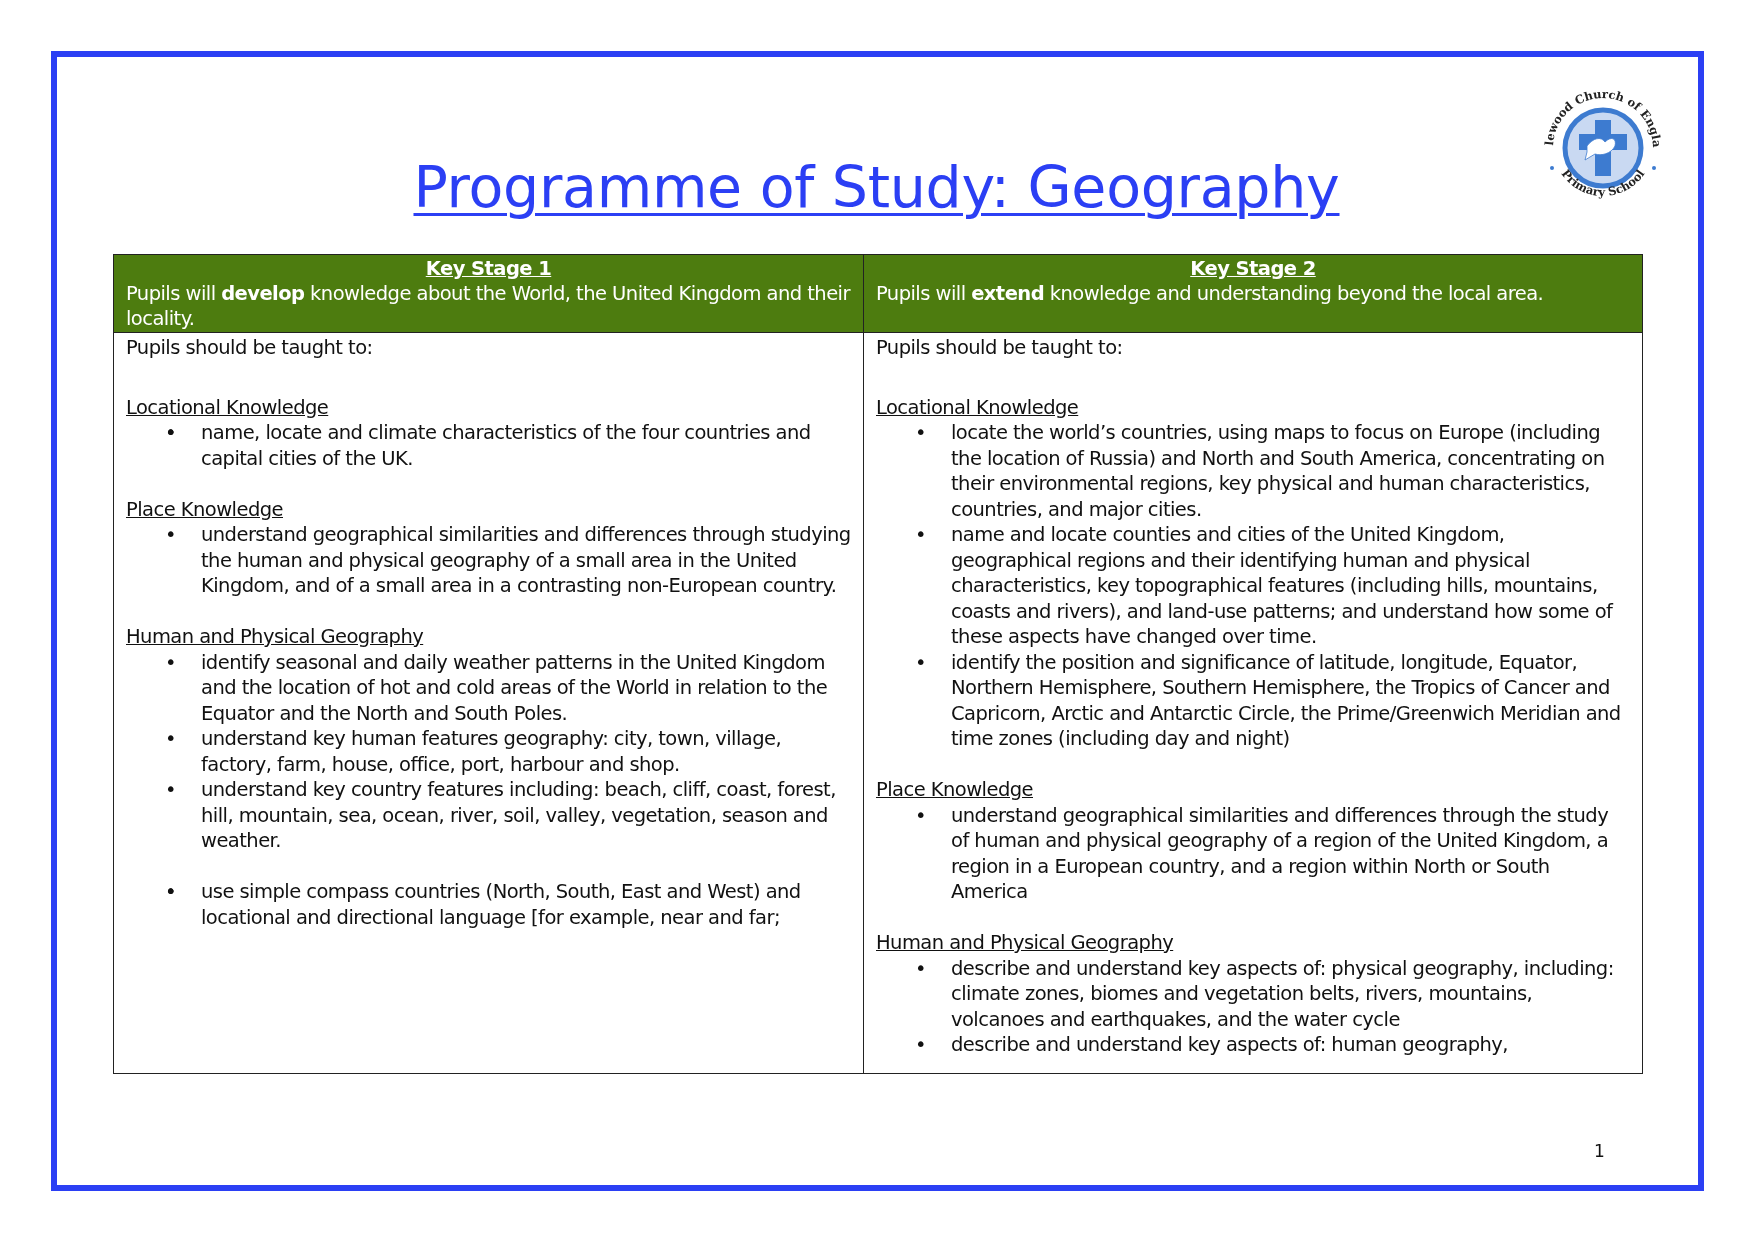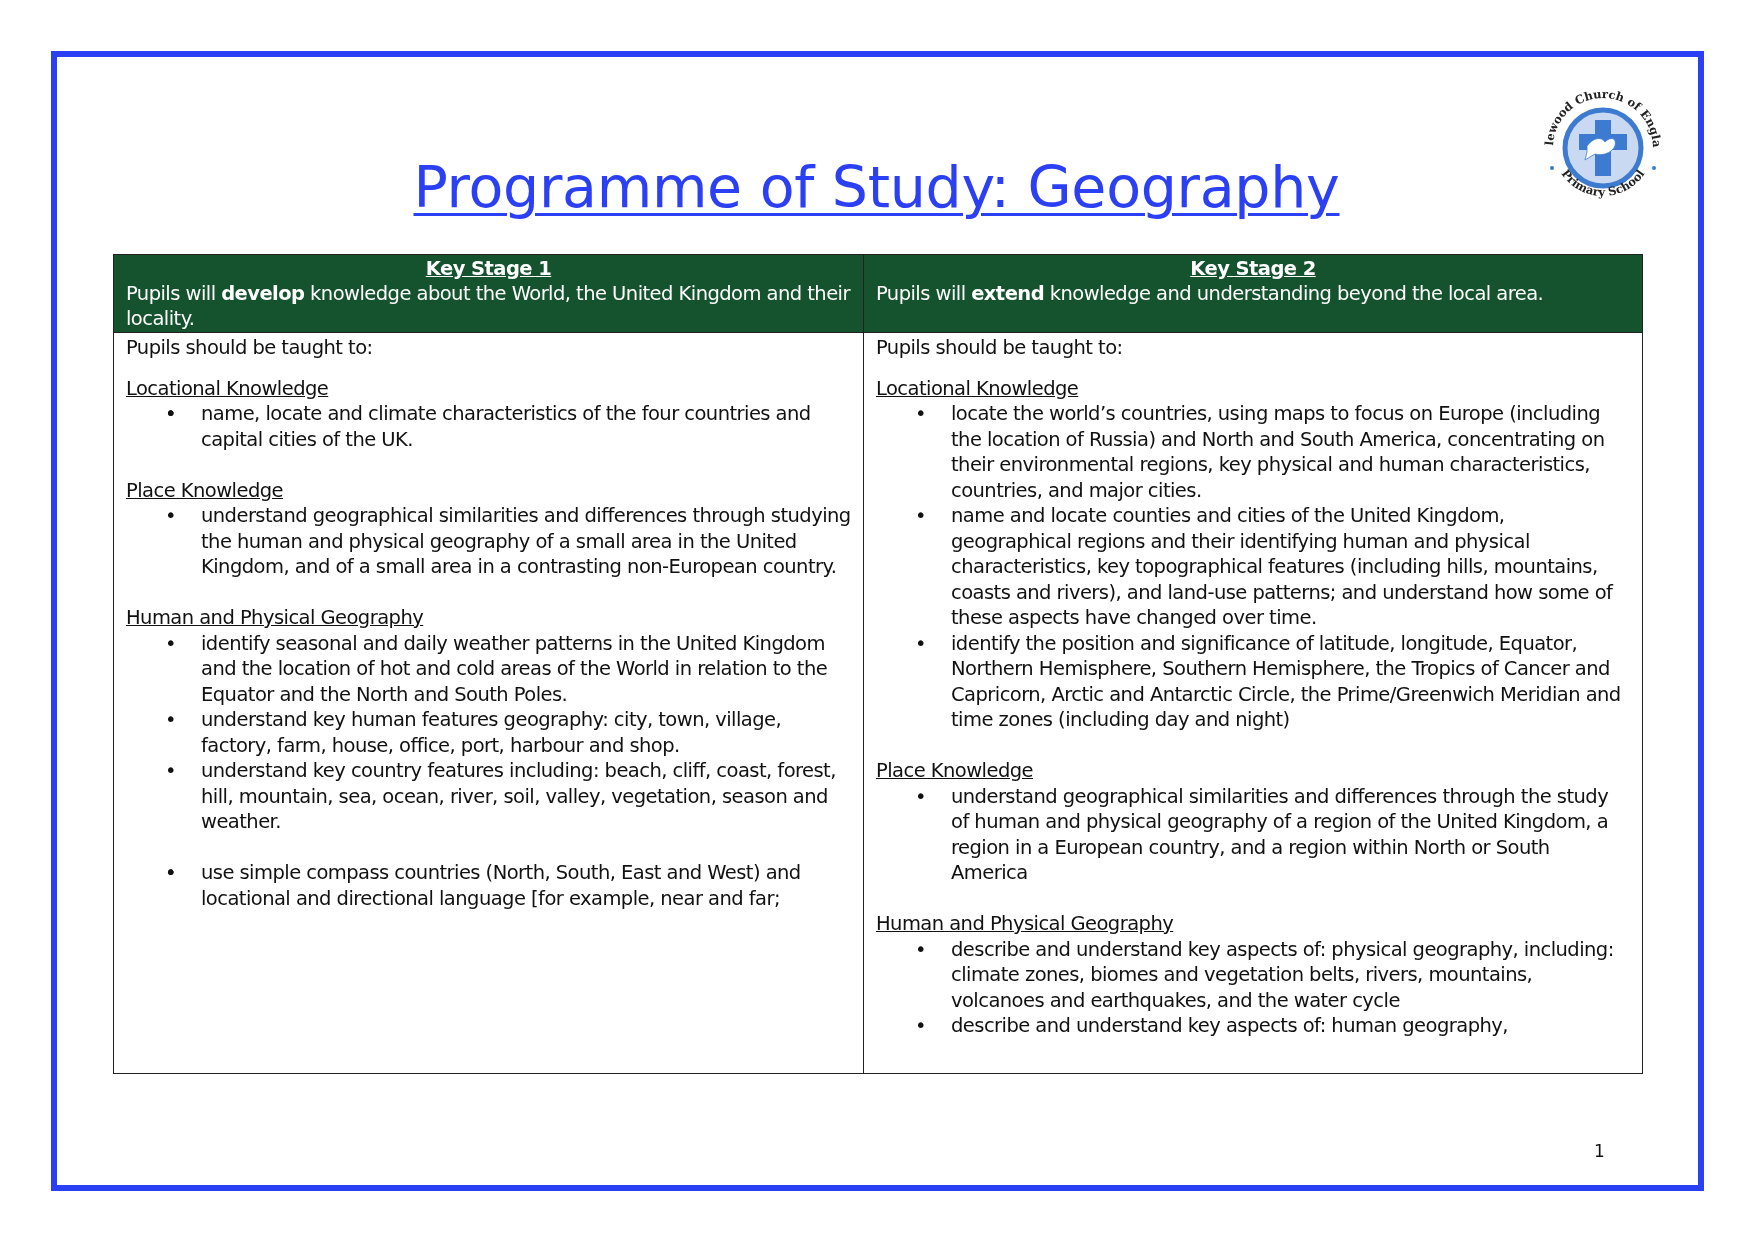--- a/index.html
+++ b/index.html
@@ -7,31 +7,31 @@
          font-family: "DejaVu Sans", "Liberation Sans", sans-serif; color: #111; }
   .page-border { position: absolute; left: 51px; top: 51px; width: 1641px; height: 1128px;
                  border: 6px solid #2b3ff4; }
   .title { position: absolute; left: 0; width: 1753px; top: 146px; text-align: center;
            font-family: "DejaVu Sans", sans-serif; font-size: 57px; color: #2b3ff4;
            text-decoration: underline; text-decoration-thickness: 3px; text-underline-offset: 6px;
            letter-spacing: -0.3px; font-weight: normal; margin-top: 8px; }
   .logo { position: absolute; left: 1535px; top: 80px; width: 136px; height: 136px; }
   .table { position: absolute; left: 113px; top: 254px; width: 1530px; height: 820px;
            border: 1px solid #222; box-sizing: border-box; overflow: hidden; display: flex; flex-direction: column; }
-  .thead { display: flex; height: 78px; background: #14532d; color: #fff; border-bottom: 1px solid #222; box-sizing: border-box; }
+  .thead { display: flex; height: 78px; background: #4d7c0f; color: #fff; border-bottom: 1px solid #222; box-sizing: border-box; }
   .th { box-sizing: border-box; padding: 1px 12px 0 12px; font-size: 19.5px; line-height: 25px; letter-spacing: -0.55px; }
   .th.col1 { width: 750px; border-right: 1px solid #222; }
   .th.col2 { flex: 1; }
   .th .ks { display: block; text-align: center; font-weight: bold; text-decoration: underline; }
   .tbody { display: flex; flex: 1; overflow: hidden; }
   .td { box-sizing: border-box; padding: 2px 12px 0 12px; font-size: 19.5px; line-height: 25.5px;
         letter-spacing: -0.55px; overflow: hidden; }
   .td.col1 { width: 750px; border-right: 1px solid #222; }
   .td.col2 { flex: 1; }
-  .intro { margin: 0 0 15px 0; }
+  .intro { margin: 0 0 34px 0; }
   .section { margin: 0 0 25.5px 0; }
   .section-heading { text-decoration: underline; display: block; }
   ul { margin: 0; padding: 0; list-style: none; }
   li { position: relative; padding-left: 75px; }
   li .bullet { position: absolute; left: 39px; top: 0; }
   .pagenum { position: absolute; left: 1594px; top: 1141px; font-size: 17px; color: #111; }
 </style>
 </head>
 <body>
 

